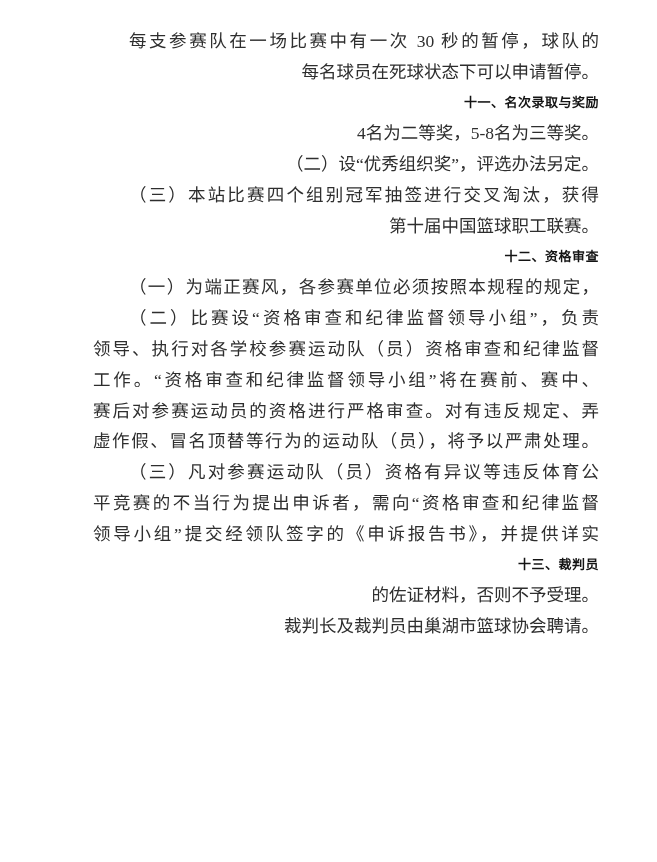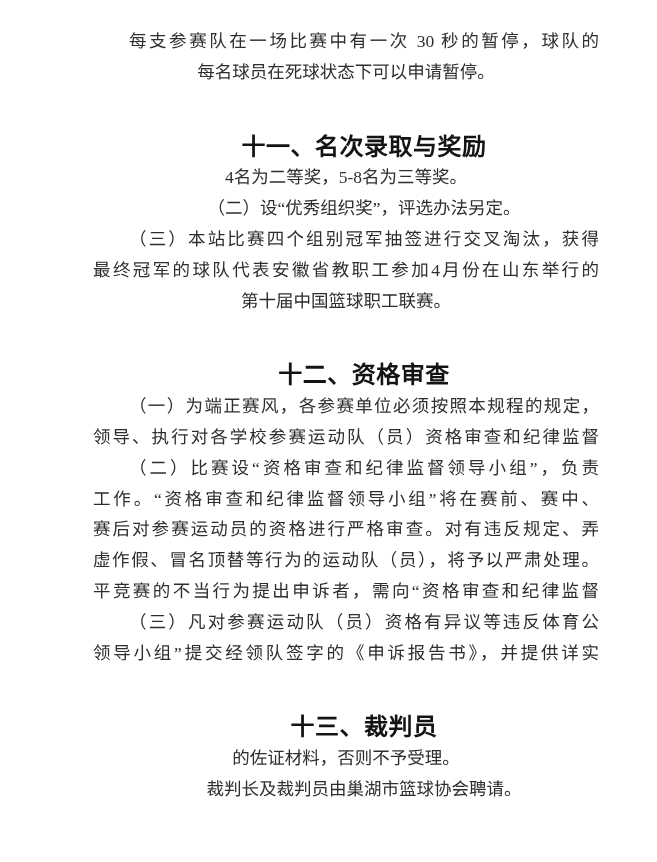--- a/index.html
+++ b/index.html
@@ -18,55 +18,53 @@
     height: 730px;
     padding: 26px 58px 0 93px;
     background: #ffffff;
   }
   .line {
     font-family: "Liberation Serif", "DejaVu Serif", serif;
     font-size: 17.5px;
     line-height: 30.8px;
     height: 30.8px;
     color: #2e2e2e;
-    text-align: center;
+    text-align: right;
   }
   .indent { text-indent: 36px; }
   .just {
     text-align: justify;
     text-align-last: justify;
     text-justify: inter-character;
   }
   .heading {
     font-family: "Liberation Sans", "DejaVu Sans", sans-serif;
     font-weight: 700;
-    font-size: 24px;
+    font-size: 13px;
     color: #141414;
     letter-spacing: 0.5px;
-    margin-top: 44px;
   }
 </style>
 </head>
 <body>
 
 <div class="page">
   <div class="line indent just">每支参赛队在一场比赛中有一次 30 秒的暂停，球队的</div>
   <div class="line">每名球员在死球状态下可以申请暂停。</div>
   <div class="line heading indent">十一、名次录取与奖励</div>
   <div class="line">4名为二等奖，5-8名为三等奖。</div>
   <div class="line indent">（二）设“优秀组织奖”，评选办法另定。</div>
   <div class="line indent just">（三）本站比赛四个组别冠军抽签进行交叉淘汰，获得</div>
-  <div class="line just">最终冠军的球队代表安徽省教职工参加4月份在山东举行的</div>
   <div class="line">第十届中国篮球职工联赛。</div>
   <div class="line heading indent">十二、资格审查</div>
   <div class="line indent just">（一）为端正赛风，各参赛单位必须按照本规程的规定，</div>
+  <div class="line indent just">（二）比赛设“资格审查和纪律监督领导小组”，负责</div>
   <div class="line just">领导、执行对各学校参赛运动队（员）资格审查和纪律监督</div>
-  <div class="line indent just">（二）比赛设“资格审查和纪律监督领导小组”，负责</div>
   <div class="line just">工作。“资格审查和纪律监督领导小组”将在赛前、赛中、</div>
   <div class="line just">赛后对参赛运动员的资格进行严格审查。对有违反规定、弄</div>
   <div class="line just">虚作假、冒名顶替等行为的运动队（员），将予以严肃处理。</div>
+  <div class="line indent just">（三）凡对参赛运动队（员）资格有异议等违反体育公</div>
   <div class="line just">平竞赛的不当行为提出申诉者，需向“资格审查和纪律监督</div>
-  <div class="line indent just">（三）凡对参赛运动队（员）资格有异议等违反体育公</div>
   <div class="line just">领导小组”提交经领队签字的《申诉报告书》，并提供详实</div>
   <div class="line heading indent">十三、裁判员</div>
   <div class="line">的佐证材料，否则不予受理。</div>
   <div class="line indent">裁判长及裁判员由巢湖市篮球协会聘请。</div>
 </div>
 
 </body></html>

